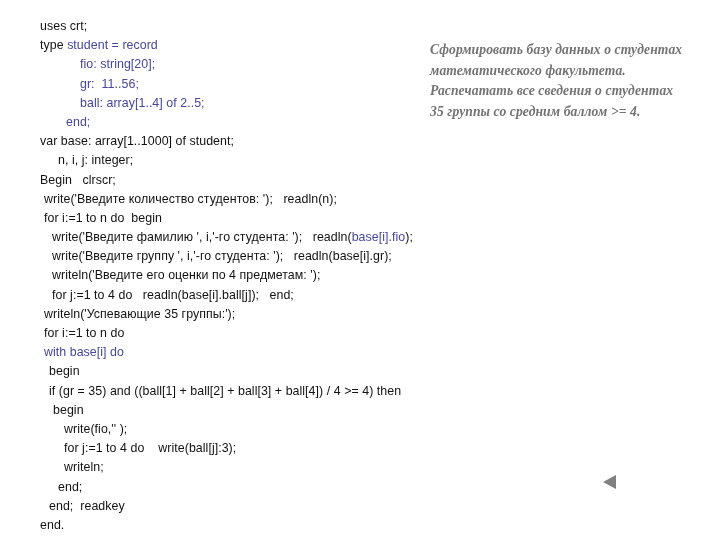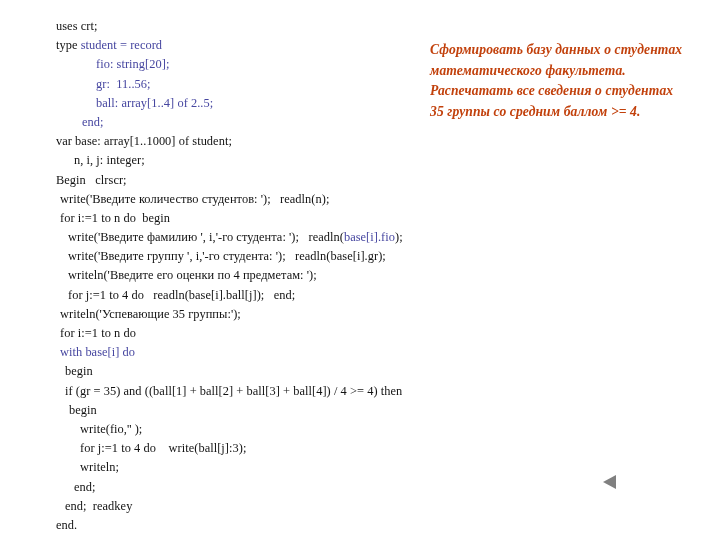--- a/index.html
+++ b/index.html
@@ -17,24 +17,24 @@
 
   #slide {
     position: absolute;
     inset: 0;
     background: #ffffff;
   }
 
   
   #code-block {
     position: absolute;
-    left: 56px;
+    left: 40px;
     top: 17px;
     width: 470px;
-    font-family: Liberation Serif, serif;
+    font-family: Liberation Sans, sans-serif;
     font-size: 12.4px;
     line-height: 19.2px;
     color: #101010;
     white-space: pre;
     letter-spacing: 0.05px;
   }
   #code-block .ln {
     white-space: pre;
     height: 19.2px;
     display: block;
@@ -71,21 +71,21 @@
   }
   #back-nav svg { display: block; }
 </style>
 </head>
 <body style="background: rgb(255, 255, 255);">
 
 <div id="slide">
 
   <div id="code-block"><span class="ln" style="padding-left: 0px;"><span class="plain" style="color: rgb(18, 18, 18);">uses crt;</span></span><span class="ln" style="padding-left: 0px;"><span class="plain" style="color: rgb(18, 18, 18);">type </span><span class="kw-blue" style="color: rgb(70, 70, 160);">student = record</span></span><span class="ln" style="padding-left: 40px;"><span class="kw-blue" style="color: rgb(70, 70, 160);">fio: string[20];</span></span><span class="ln" style="padding-left: 40px;"><span class="kw-blue" style="color: rgb(70, 70, 160);">gr:  11..56;</span></span><span class="ln" style="padding-left: 40px;"><span class="kw-blue" style="color: rgb(70, 70, 160);">ball: array[1..4] of 2..5;</span></span><span class="ln" style="padding-left: 26px;"><span class="kw-blue" style="color: rgb(70, 70, 160);">end;</span></span><span class="ln" style="padding-left: 0px;"><span class="plain" style="color: rgb(18, 18, 18);">var base: array[1..1000] of student;</span></span><span class="ln" style="padding-left: 18px;"><span class="plain" style="color: rgb(18, 18, 18);">n, i, j: integer;</span></span><span class="ln" style="padding-left: 0px;"><span class="plain" style="color: rgb(18, 18, 18);">Begin   clrscr;</span></span><span class="ln" style="padding-left: 4px;"><span class="plain" style="color: rgb(18, 18, 18);">write('Введите количество студентов: ');   readln(n);</span></span><span class="ln" style="padding-left: 4px;"><span class="plain" style="color: rgb(18, 18, 18);">for i:=1 to n do  begin</span></span><span class="ln" style="padding-left: 12px;"><span class="plain" style="color: rgb(18, 18, 18);">write('Введите фамилию ', i,'-го студента: ');   readln(</span><span class="kw-blue" style="color: rgb(70, 70, 160);">base[i].fio</span><span class="plain" style="color: rgb(18, 18, 18);">);</span></span><span class="ln" style="padding-left: 12px;"><span class="plain" style="color: rgb(18, 18, 18);">write('Введите группу ', i,'-го студента: ');   readln(base[i].gr);</span></span><span class="ln" style="padding-left: 12px;"><span class="plain" style="color: rgb(18, 18, 18);">writeln('Введите его оценки по 4 предметам: ');</span></span><span class="ln" style="padding-left: 12px;"><span class="plain" style="color: rgb(18, 18, 18);">for j:=1 to 4 do   readln(base[i].ball[j]);   end;</span></span><span class="ln" style="padding-left: 4px;"><span class="plain" style="color: rgb(18, 18, 18);">writeln('Успевающие 35 группы:');</span></span><span class="ln" style="padding-left: 4px;"><span class="plain" style="color: rgb(18, 18, 18);">for i:=1 to n do</span></span><span class="ln" style="padding-left: 4px;"><span class="kw-blue" style="color: rgb(70, 70, 160);">with base[i] do</span></span><span class="ln" style="padding-left: 9px;"><span class="plain" style="color: rgb(18, 18, 18);">begin</span></span><span class="ln" style="padding-left: 9px;"><span class="plain" style="color: rgb(18, 18, 18);">if (gr = 35) and ((ball[1] + ball[2] + ball[3] + ball[4]) / 4 &gt;= 4) then</span></span><span class="ln" style="padding-left: 13px;"><span class="plain" style="color: rgb(18, 18, 18);">begin</span></span><span class="ln" style="padding-left: 24px;"><span class="plain" style="color: rgb(18, 18, 18);">write(fio,'' );</span></span><span class="ln" style="padding-left: 24px;"><span class="plain" style="color: rgb(18, 18, 18);">for j:=1 to 4 do    write(ball[j]:3);</span></span><span class="ln" style="padding-left: 24px;"><span class="plain" style="color: rgb(18, 18, 18);">writeln;</span></span><span class="ln" style="padding-left: 18px;"><span class="plain" style="color: rgb(18, 18, 18);">end;</span></span><span class="ln" style="padding-left: 9px;"><span class="plain" style="color: rgb(18, 18, 18);">end;  readkey</span></span><span class="ln" style="padding-left: 0px;"><span class="plain" style="color: rgb(18, 18, 18);">end.</span></span></div>
 
-  <div id="task-text" style="color: #c2410c; font-style: italic;">Сформировать базу данных о студентах математического факультета. Распечатать все сведения о студентах 35 группы со средним баллом &gt;= 4.</div>
+  <div id="task-text" style="color: #737373; font-style: italic;">Сформировать базу данных о студентах математического факультета. Распечатать все сведения о студентах 35 группы со средним баллом &gt;= 4.</div>
 
   <div id="back-nav">
     <svg width="20" height="20" viewBox="0 0 20 20">
       <polygon points="16,3 16,17 3,10" fill="#808080"></polygon>
     </svg>
   </div>
 
 </div>
 
 </body></html>

